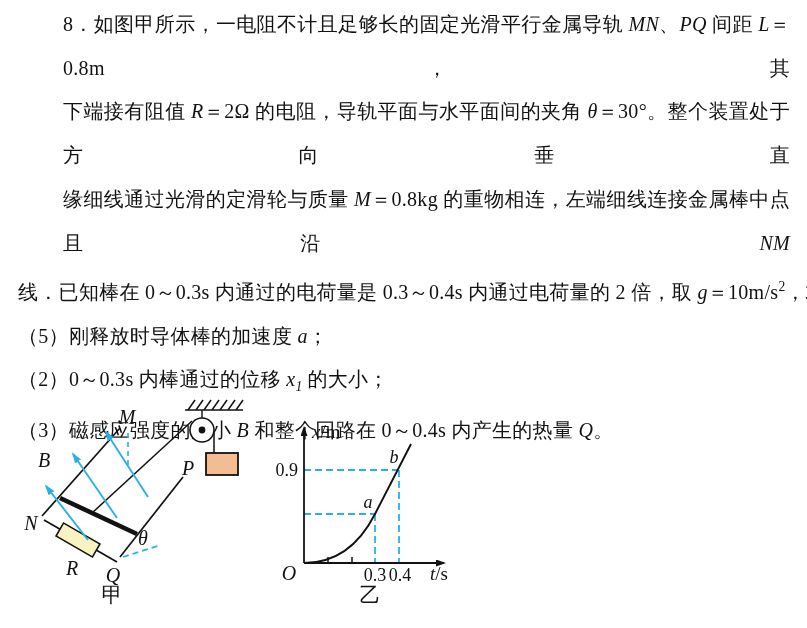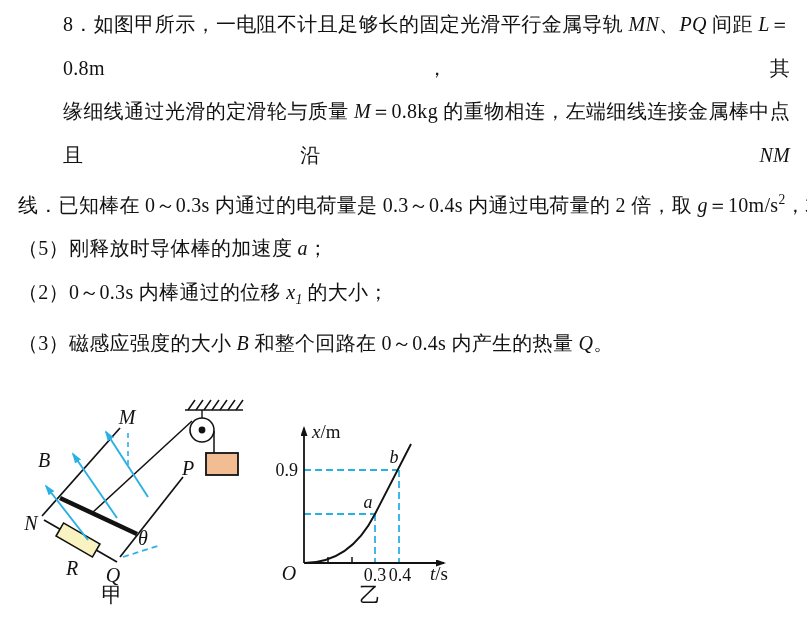--- a/index.html
+++ b/index.html
@@ -22,20 +22,21 @@
   svg text{font-family:"Liberation Serif","DejaVu Serif",serif;fill:#121212;}
   .lbl{font-size:20px;font-style:italic;}
   .cjk{font-size:21px;font-style:normal;}
   .num{font-size:18px;font-style:normal;}
 </style>
 </head>
 <body>
 
 <div class="problem">
   <div class="line just"><span>8．如图甲所示，一电阻不计且足够长的固定光滑平行金属导轨 </span><span class="it">MN</span><span>、</span><span class="it">PQ</span><span> 间距 </span><span class="it">L</span><span>＝0.8m，其</span></div>
+  <div class="line just"><span>下端接有阻值 </span><span class="it">R</span><span>＝2Ω 的电阻，导轨平面与水平面间的夹角 </span><span class="it">θ</span><span>＝30°。整个装置处于方向垂直</span></div>
   <div class="line just"><span>缘细线通过光滑的定滑轮与质量 </span><span class="it">M</span><span>＝0.8kg 的重物相连，左端细线连接金属棒中点且沿 </span><span class="it">NM</span></div>
   <div class="line"><span>线．已知棒在 0～0.3s 内通过的电荷量是 0.3～0.4s 内通过电荷量的 2 倍，取 </span><span class="it">g</span><span>＝10m/s</span><sup>2</sup><span>，求：</span></div>
   <div class="line"><span>（5）刚释放时导体棒的加速度 </span><span class="it">a</span><span>；</span></div>
   <div class="line"><span>（2）0～0.3s 内棒通过的位移 </span><span class="it">x</span><sub class="it">1</sub><span> 的大小；</span></div>
   <div class="line"><span>（3）磁感应强度的大小 </span><span class="it">B</span><span> 和整个回路在 0～0.4s 内产生的热量 </span><span class="it">Q</span><span>。</span></div>
 </div>
 
 <div class="fig" id="fig-jia">
 <svg width="252" height="238" viewBox="0 0 252 238">
   <defs>

